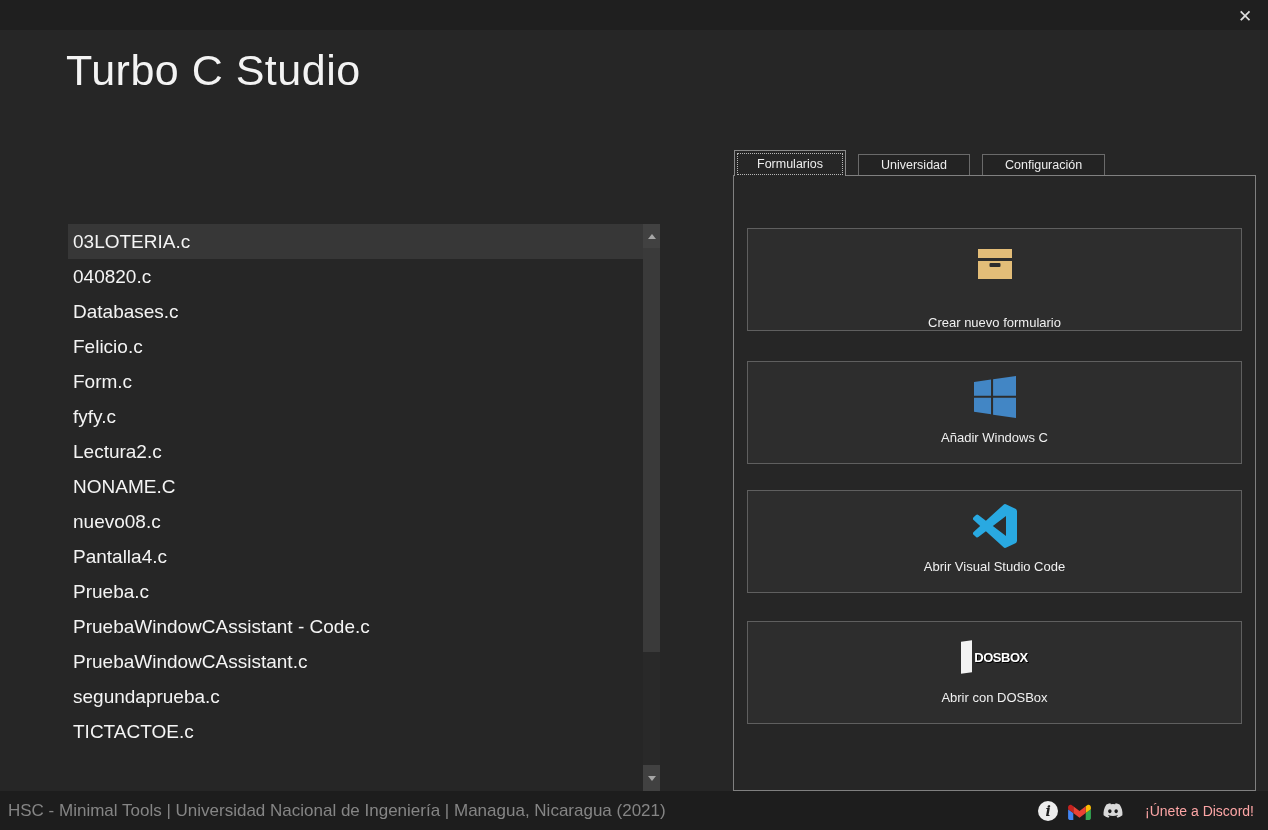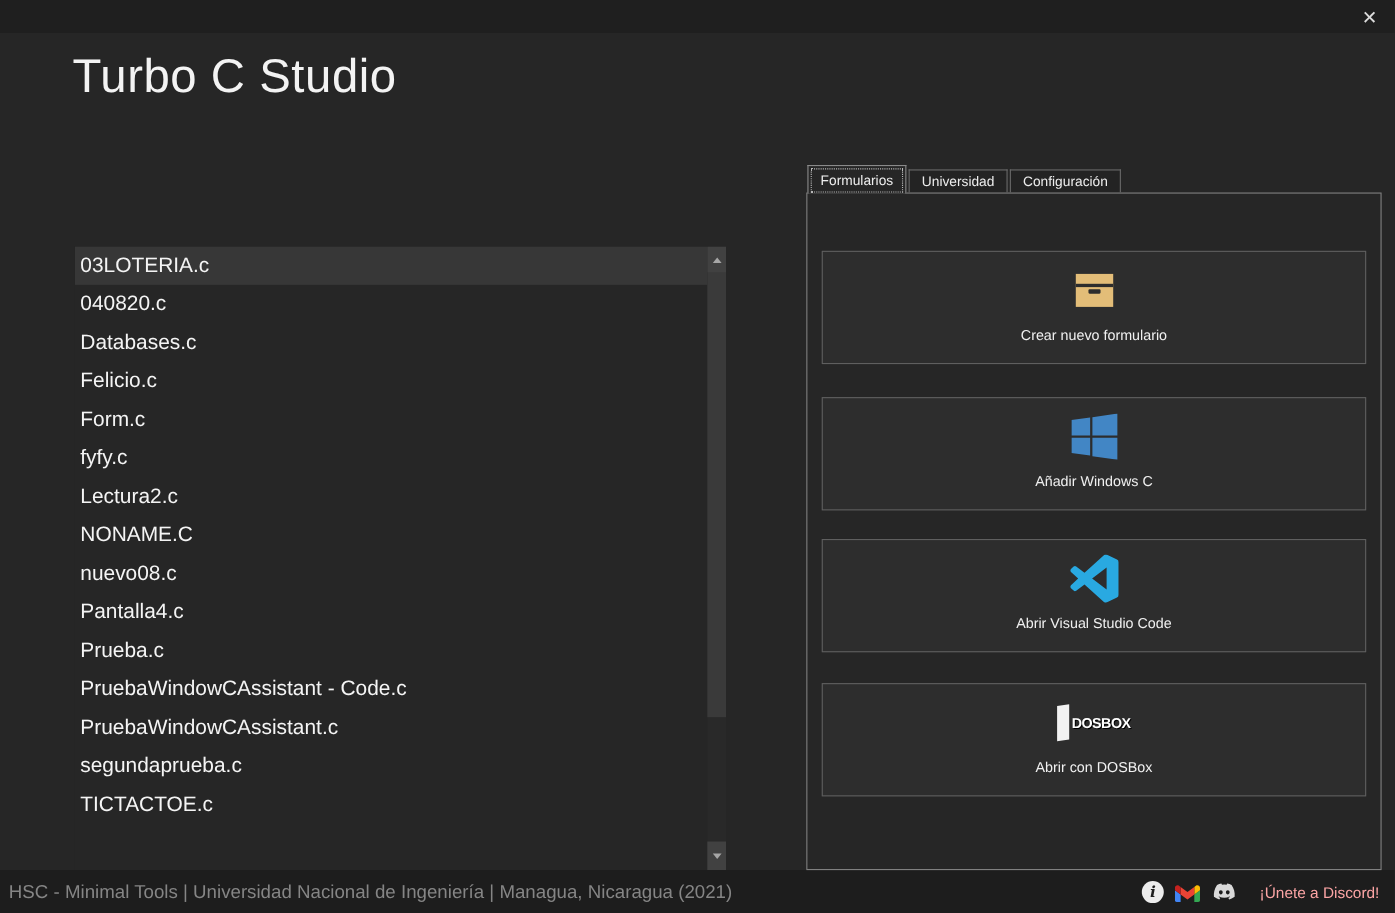--- a/index.html
+++ b/index.html
@@ -43,21 +43,21 @@
   }
   .sb-btn.up { top:0; }
   .sb-btn.down { bottom:0; height:26px; }
   .tri-up { width:0; height:0; border-left:4px solid transparent; border-right:4px solid transparent; border-bottom:5px solid #a6a6a6; }
   .tri-down { width:0; height:0; border-left:4px solid transparent; border-right:4px solid transparent; border-top:5px solid #a6a6a6; }
   .sb-thumb { position:absolute; left:0; top:24px; width:17px; height:404px; background:#3a3a3a; }
 
   
   .tabstrip { position:absolute; left:734px; top:150px; height:26px; display:flex; align-items:flex-end; }
   .tab {
-    height:21px; margin-right:2px; padding:0 11px; margin-bottom:1px;
+    height:21px; margin-right:12px; padding:0 22px; margin-bottom:1px;
     display:flex; align-items:center; 
     background:#232323; border:1px solid #6a6a6a; border-bottom:none;
     font-size:12.5px; color:#ededed; cursor:default; position:relative; z-index:1;
   }
   .tab.active {
     height:26px; margin-bottom:0; background:#262626;
     border:1px solid #8a8a8a; border-bottom:none; z-index:3;
   }
   .tab.active .focus-rect {
     position:absolute; left:2px; right:2px; top:2px; bottom:1px;
@@ -152,21 +152,21 @@
     <div class="tab">
       <span>Universidad</span>
     </div>
     <div class="tab">
       <span>Configuración</span>
     </div>
   </div>
 
   <div class="panel">
 
-    <div class="action-btn" style="top:52px;">
+    <div class="action-btn" style="top:52px;justify-content:space-between;">
       <div class="icon-zone">
         <div class="archive-icon"></div>
       </div>
       <div class="action-label">Crear nuevo formulario</div>
     </div>
 
     <div class="action-btn" style="top:185px;">
       <div class="icon-zone">
         <svg width="42" height="42" viewBox="0 0 88 88">
           <path fill="#4286c5" d="M0 12.402 35.687 7.536 V41.61 H0 Z

